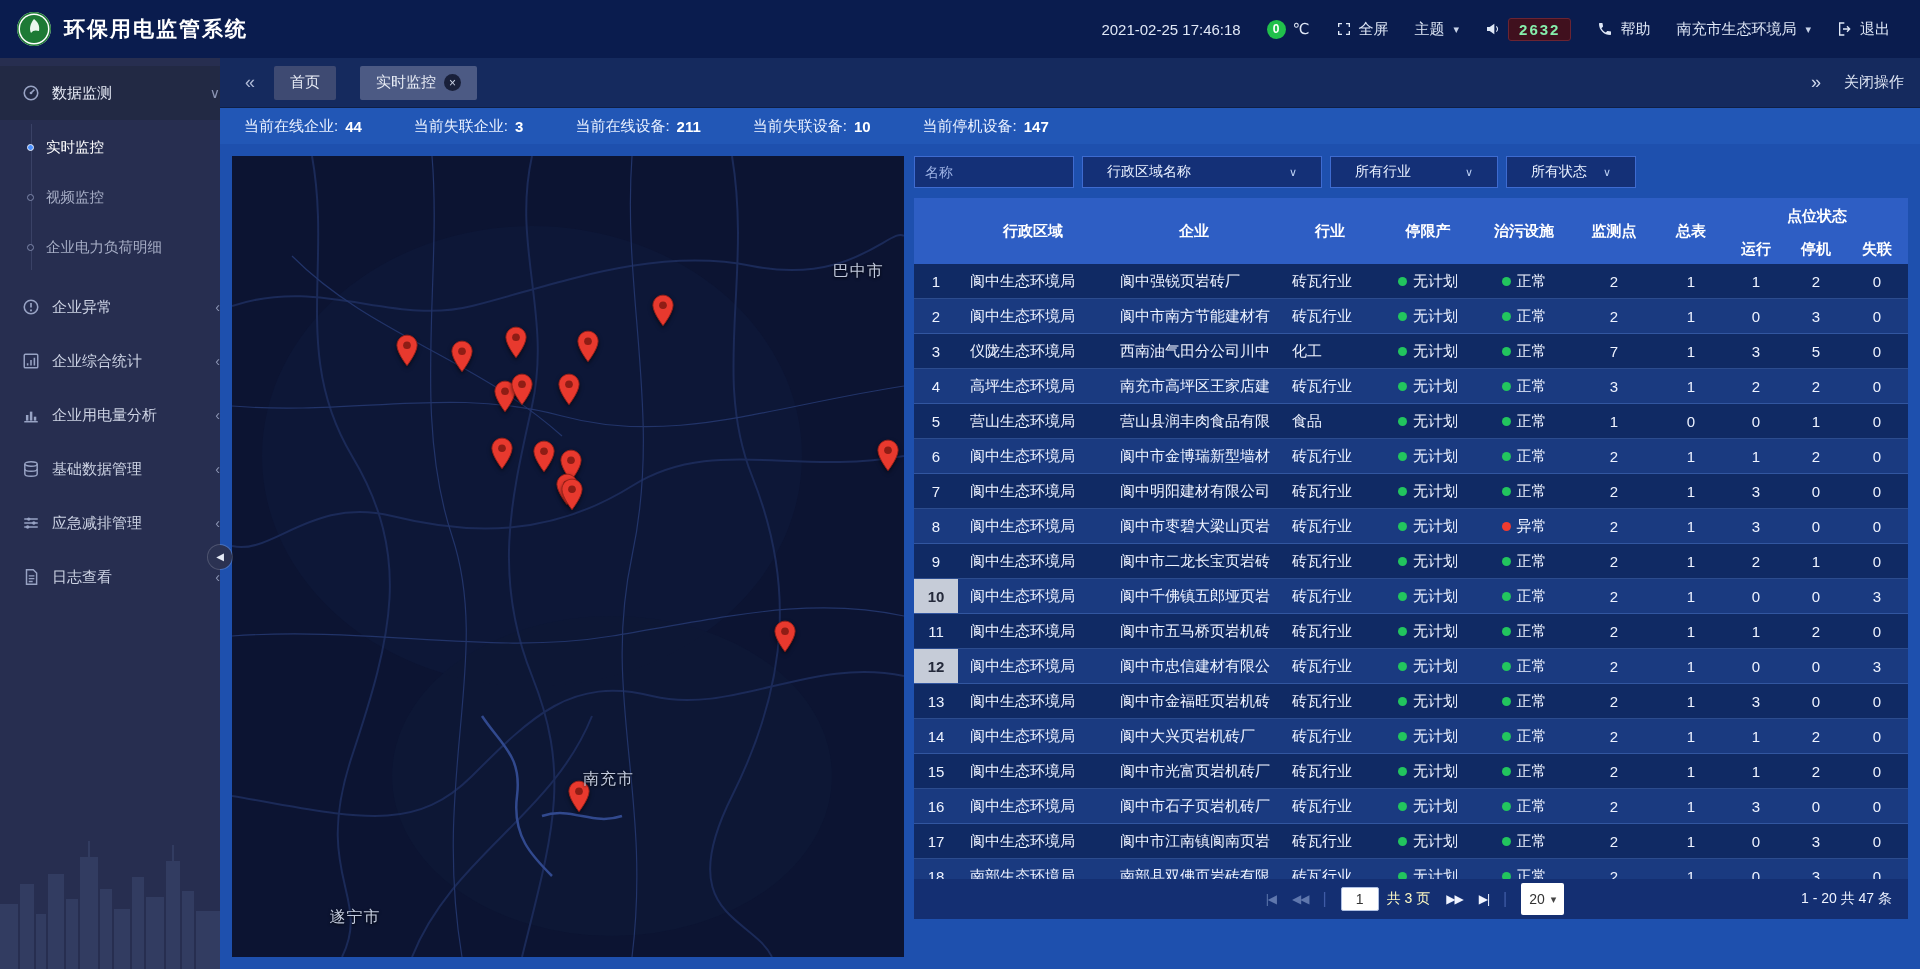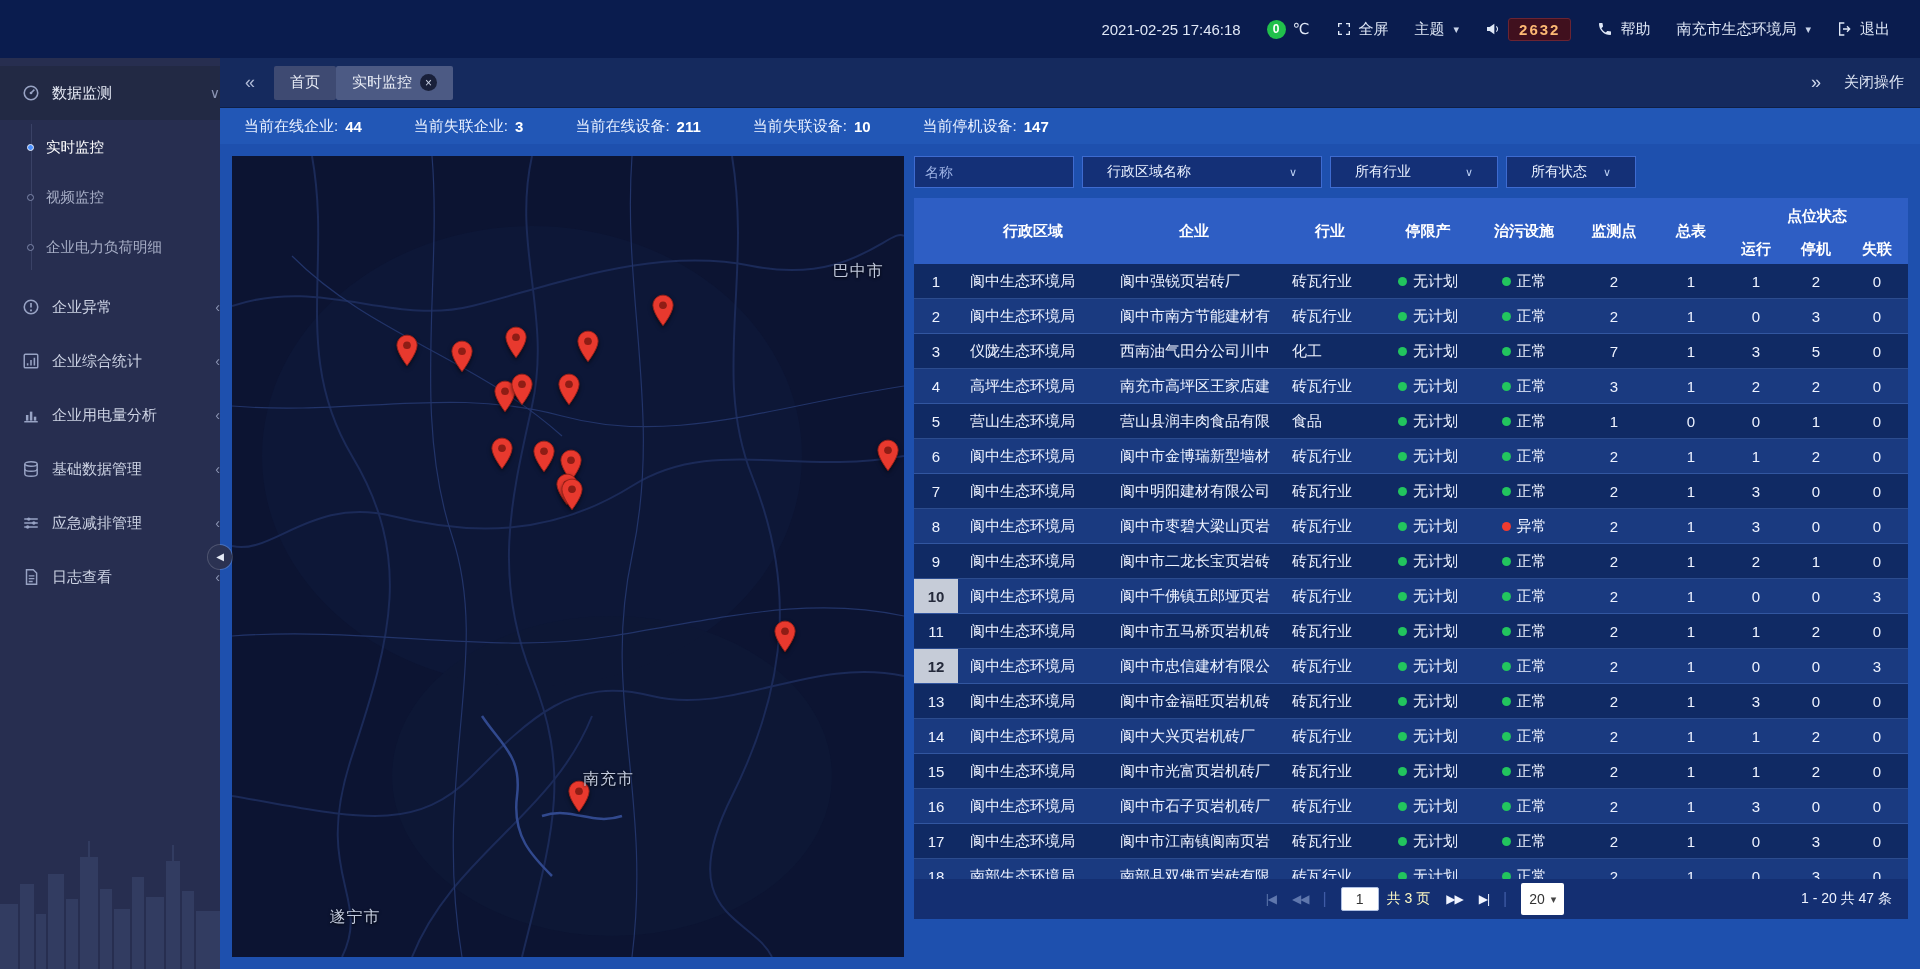--- a/index.html
+++ b/index.html
@@ -6,21 +6,21 @@
   html,body{width:1920px;height:969px;overflow:hidden;background:#1e50ae;
     font-family:"Liberation Sans","DejaVu Sans",sans-serif;}
   
   .header{height:58px;background:#0a1c4e;display:flex;align-items:center;padding:0 30px 0 16px;color:#e8eefb;}
   .brand{display:flex;align-items:center;gap:12px}
   .brand h1{font-size:21px;letter-spacing:2px;color:#fff;font-weight:700}
   .hright{margin-left:auto;display:flex;gap:26px;font-size:15px}
   .hitem{display:flex;align-items:center;gap:7px;color:#dfe7f6;cursor:default;white-space:nowrap}
   .hitem[data-interactable="true"]{cursor:pointer}
   .temp-badge{width:19px;height:19px;border-radius:50%;background:#21c04b;color:#fff;display:flex;align-items:center;justify-content:center;font-size:12px;font-weight:700}
-  .alert-count{background:#40101e;border:1px solid #6b2433;color:#fdba74;font-weight:700;letter-spacing:2px;padding:2px 10px;border-radius:3px;font-size:15px}
+  .alert-count{background:#40101e;border:1px solid #6b2433;color:#86efac;font-weight:700;letter-spacing:2px;padding:2px 10px;border-radius:3px;font-size:15px}
   .caret{font-size:11px;color:#c9d4ea;margin-left:2px}
   .hicon{width:16px;height:16px;color:#dfe7f6}
   
   .layout{display:flex;height:911px}
   .sidebar{width:220px;background:#272e50;position:relative;overflow:hidden;flex:none}
   .side-menu{padding-top:8px;position:relative;z-index:1}
   .side-group{height:54px;display:flex;align-items:center;gap:12px;padding:0 0 0 22px;color:#ccd2e3;font-size:15px;cursor:pointer}
   .side-group.open{background:#222944;color:#e8ecf7}
   .side-group .sicon{width:18px;height:18px;color:#98a3c4;display:flex;flex:none}
   .side-group .chev{margin-left:auto;color:#8b94b3;font-size:14px}
@@ -28,21 +28,21 @@
   .side-children::before{content:"";position:absolute;left:31px;top:4px;bottom:10px;width:1px;background:#3a4266}
   .side-child{height:50px;display:flex;align-items:center;gap:12px;padding-left:44px;color:#a7aec6;font-size:14.5px;cursor:pointer;position:relative}
   .side-child.active{color:#fff}
   .cdot{width:7px;height:7px;border-radius:50%;border:1px solid #7e88ab;background:#272e50;margin-left:-17px;flex:none;z-index:1}
   .side-child.active .cdot{border-color:#e9eefb;background:#4a90ff}
   .skyline{position:absolute;bottom:0;left:0;width:220px;height:170px;opacity:.55}
   
   .content{flex:1;display:flex;flex-direction:column;min-width:0;background:#1e50ae}
   .tabbar{height:50px;background:#152a5e;display:flex;align-items:center;padding:0 16px;gap:10px;flex:none;border-bottom:1px solid rgba(0,0,0,.25)}
   .tab-nav{color:#aeb9d6;font-size:18px;width:28px;text-align:center;cursor:pointer}
-  .tab-list{display:flex;gap:0;}
+  .tab-list{display:flex;gap:24px;}
   .tab{height:34px;padding:0 16px;background:#3e4a72;color:#e8ecf5;font-size:15px;display:flex;align-items:center;gap:8px;cursor:pointer;border-radius:2px}
   .tab.active{background:#4c5a84}
   .tclose{width:17px;height:17px;border-radius:50%;background:#19203a;color:#cdd4e6;font-size:12px;display:flex;align-items:center;justify-content:center;cursor:pointer}
   .tab-ops{margin-left:auto;display:flex;align-items:center;gap:14px;color:#dfe6f4;font-size:15px}
   .tab-ops .tab-nav{color:#cfd8ec}
   .tab-ops .ops-label{cursor:pointer}
   .statsbar{height:36px;background:#2257b6;display:flex;align-items:center;gap:52px;padding:0 24px;flex:none;font-size:15px;color:#eaf1ff}
   .stat{display:flex;align-items:center}
   .stv{font-weight:700;color:#fff;margin-left:7px}
   .content-body{flex:1;display:flex;gap:10px;padding:12px;position:relative;min-height:0}
@@ -85,20 +85,31 @@
   .pinput{width:38px;height:24px;text-align:center;border:1px solid #aebfe2;background:#fff;color:#333;font-size:14px;margin:0 8px;border-radius:2px;font-family:inherit}
   .plabel{font-size:14px;color:#fef9c3;margin-right:8px}
   .psize{height:24px;background:#fff;color:#333;display:flex;align-items:center;gap:6px;padding:16px 8px;font-size:14px;border-radius:2px;cursor:pointer;margin-left:8px}
   .psize .caret{color:#444;margin:0}
   .prange{position:absolute;right:16px;font-size:14px;color:#eef3ff}
 </style>
 </head>
 <body>
 
 <header class="header" data-interactable="false">
+  <div class="brand" data-interactable="false">
+    <span data-interactable="false" style="line-height:0">
+      <svg width="36" height="36" viewBox="0 0 36 36">
+        <circle cx="18" cy="18" r="17" fill="#fff"></circle>
+        <circle cx="18" cy="18" r="14" fill="#1d7a35"></circle>
+        <path d="M18 8c4 3 6 7 5 12-3-1-6-1-8 2-2-4-1-9 3-14z" fill="#eaf7ee"></path>
+        <circle cx="18" cy="18" r="16.2" fill="none" stroke="#1d7a35" stroke-width="1.5"></circle>
+      </svg>
+    </span>
+    <h1 data-interactable="false">环保用电监管系统</h1>
+  </div>
   <div class="hright" data-interactable="false">
     <span class="hitem" data-interactable="false">2021-02-25 17:46:18</span>
     <span class="hitem" data-interactable="false">
       <span class="temp-badge" data-interactable="false">0</span>
       <span data-interactable="false">℃</span>
     </span>
     <span class="hitem" data-interactable="true">
       <svg class="hicon" data-interactable="false" viewBox="0 0 24 24">
           <path d="M4 9V4h5M15 4h5v5M20 15v5h-5M9 20H4v-5" fill="none" stroke="currentColor" stroke-width="2"></path>
         </svg>

